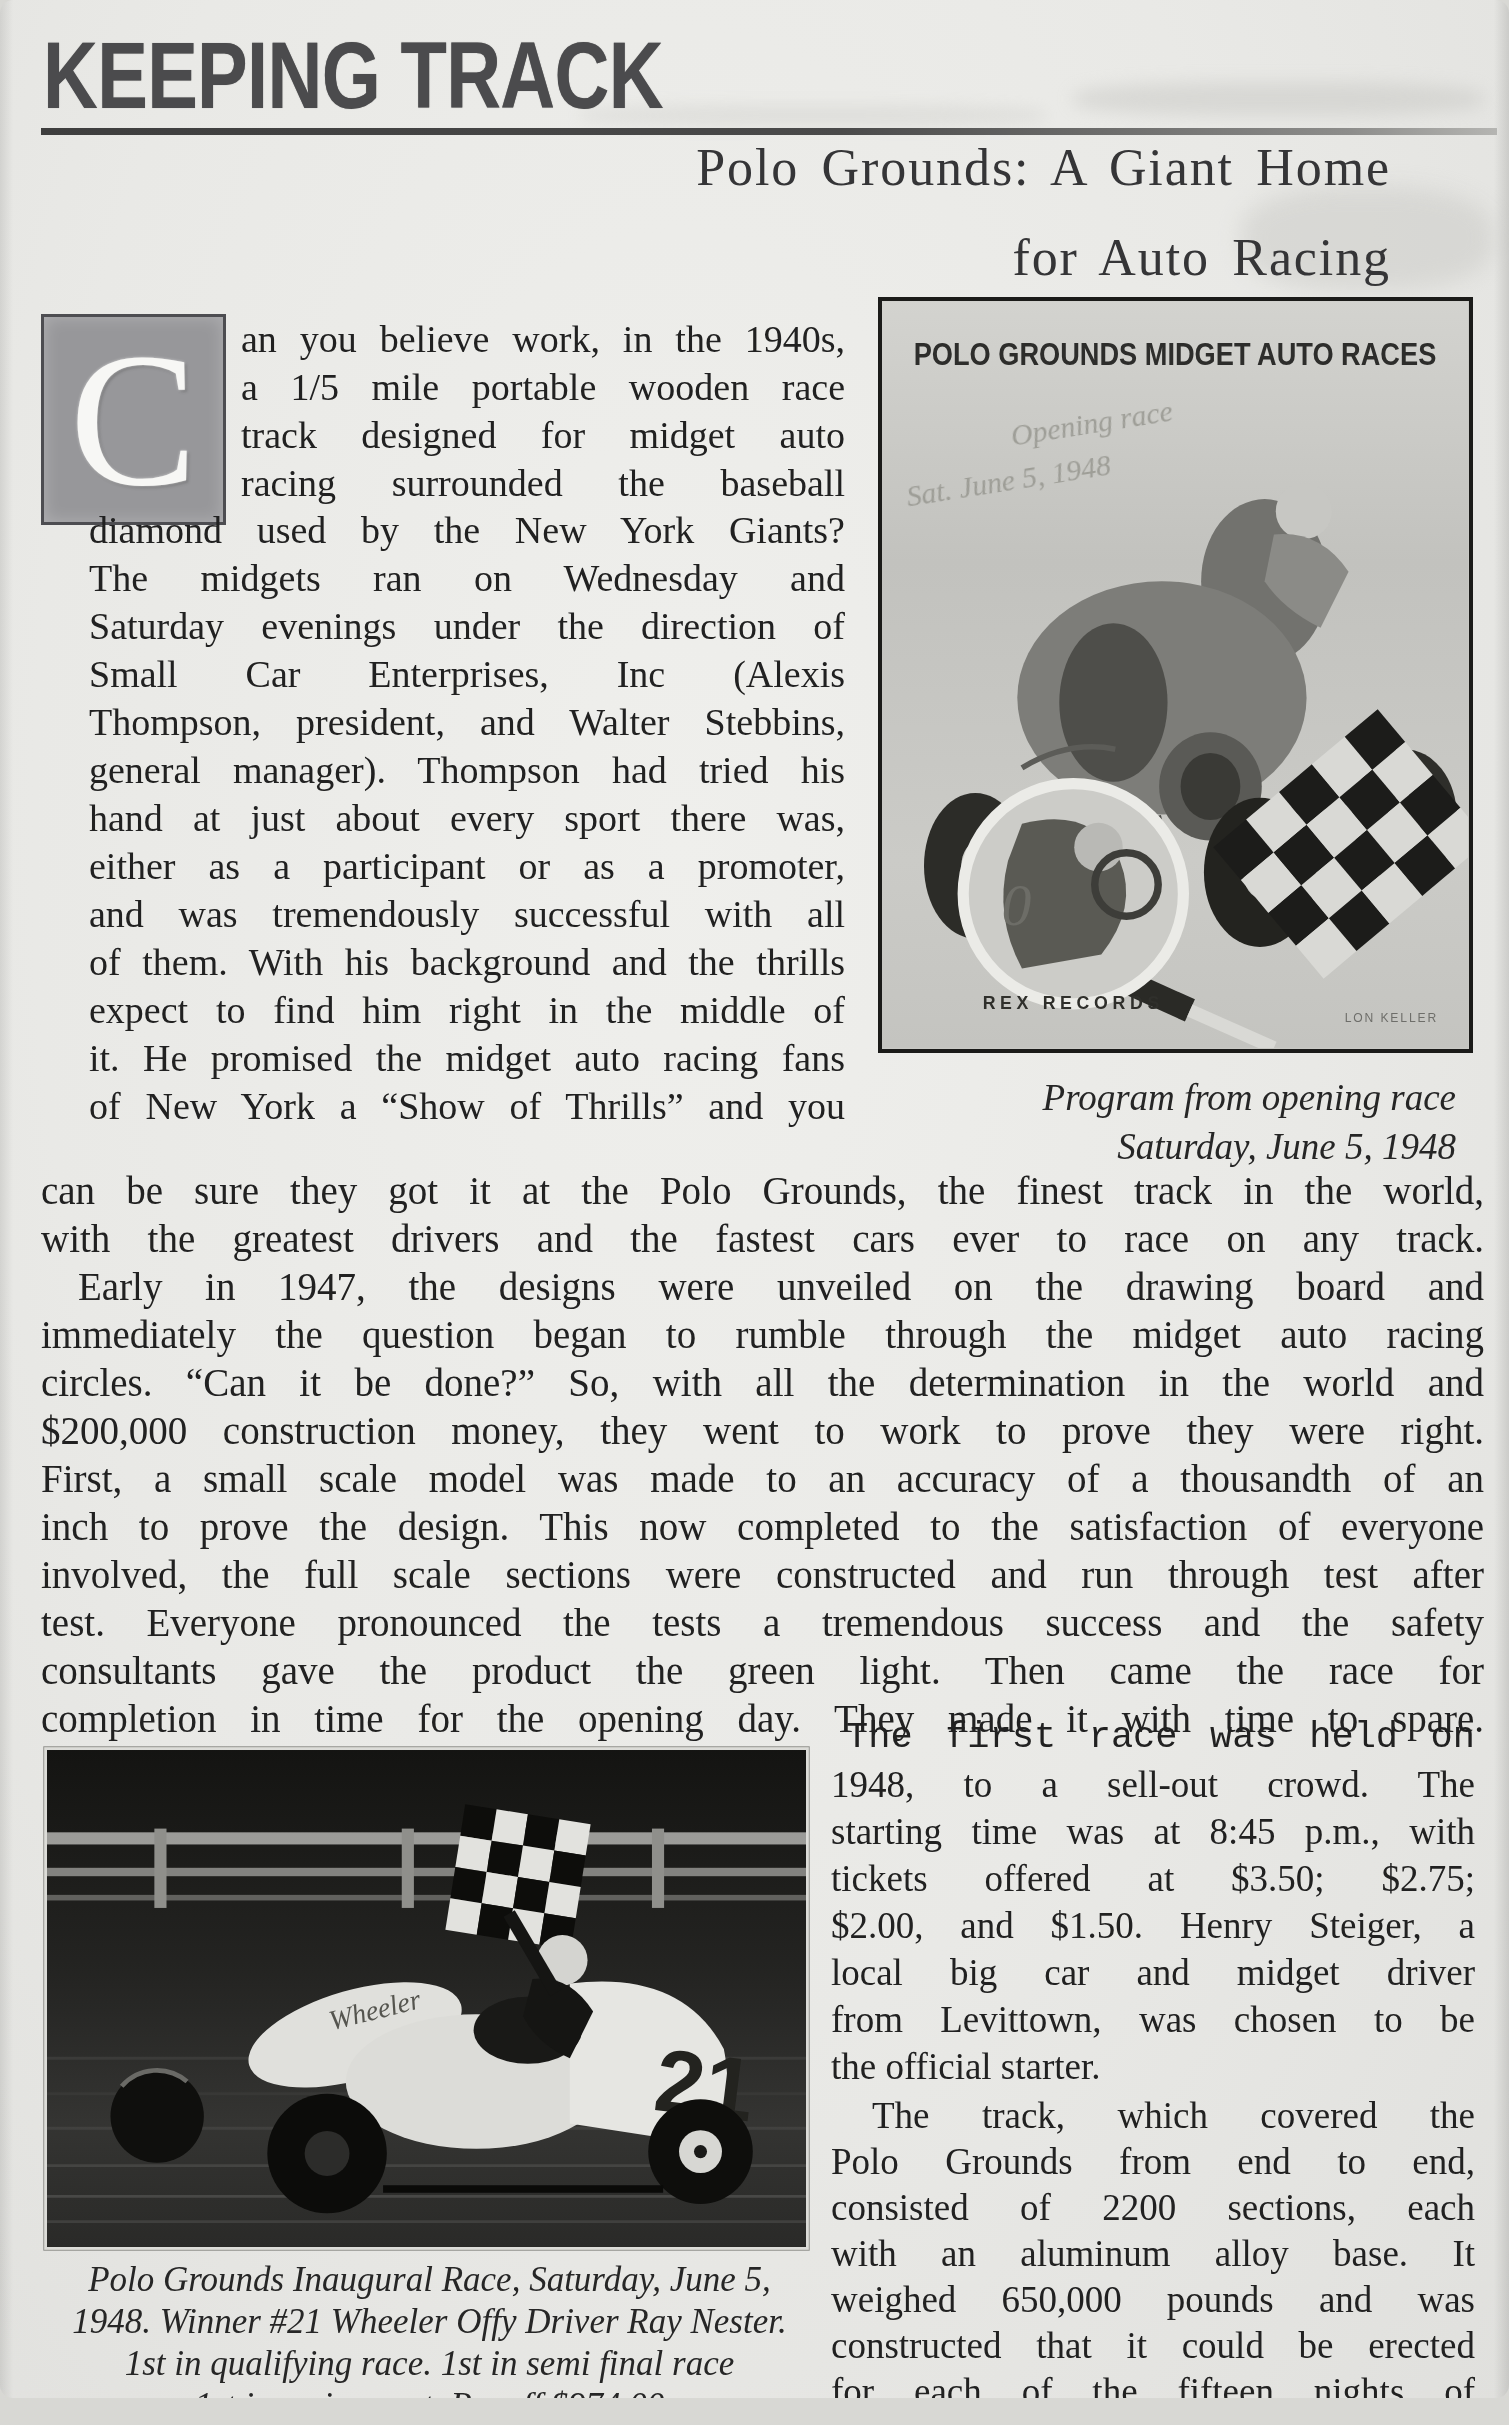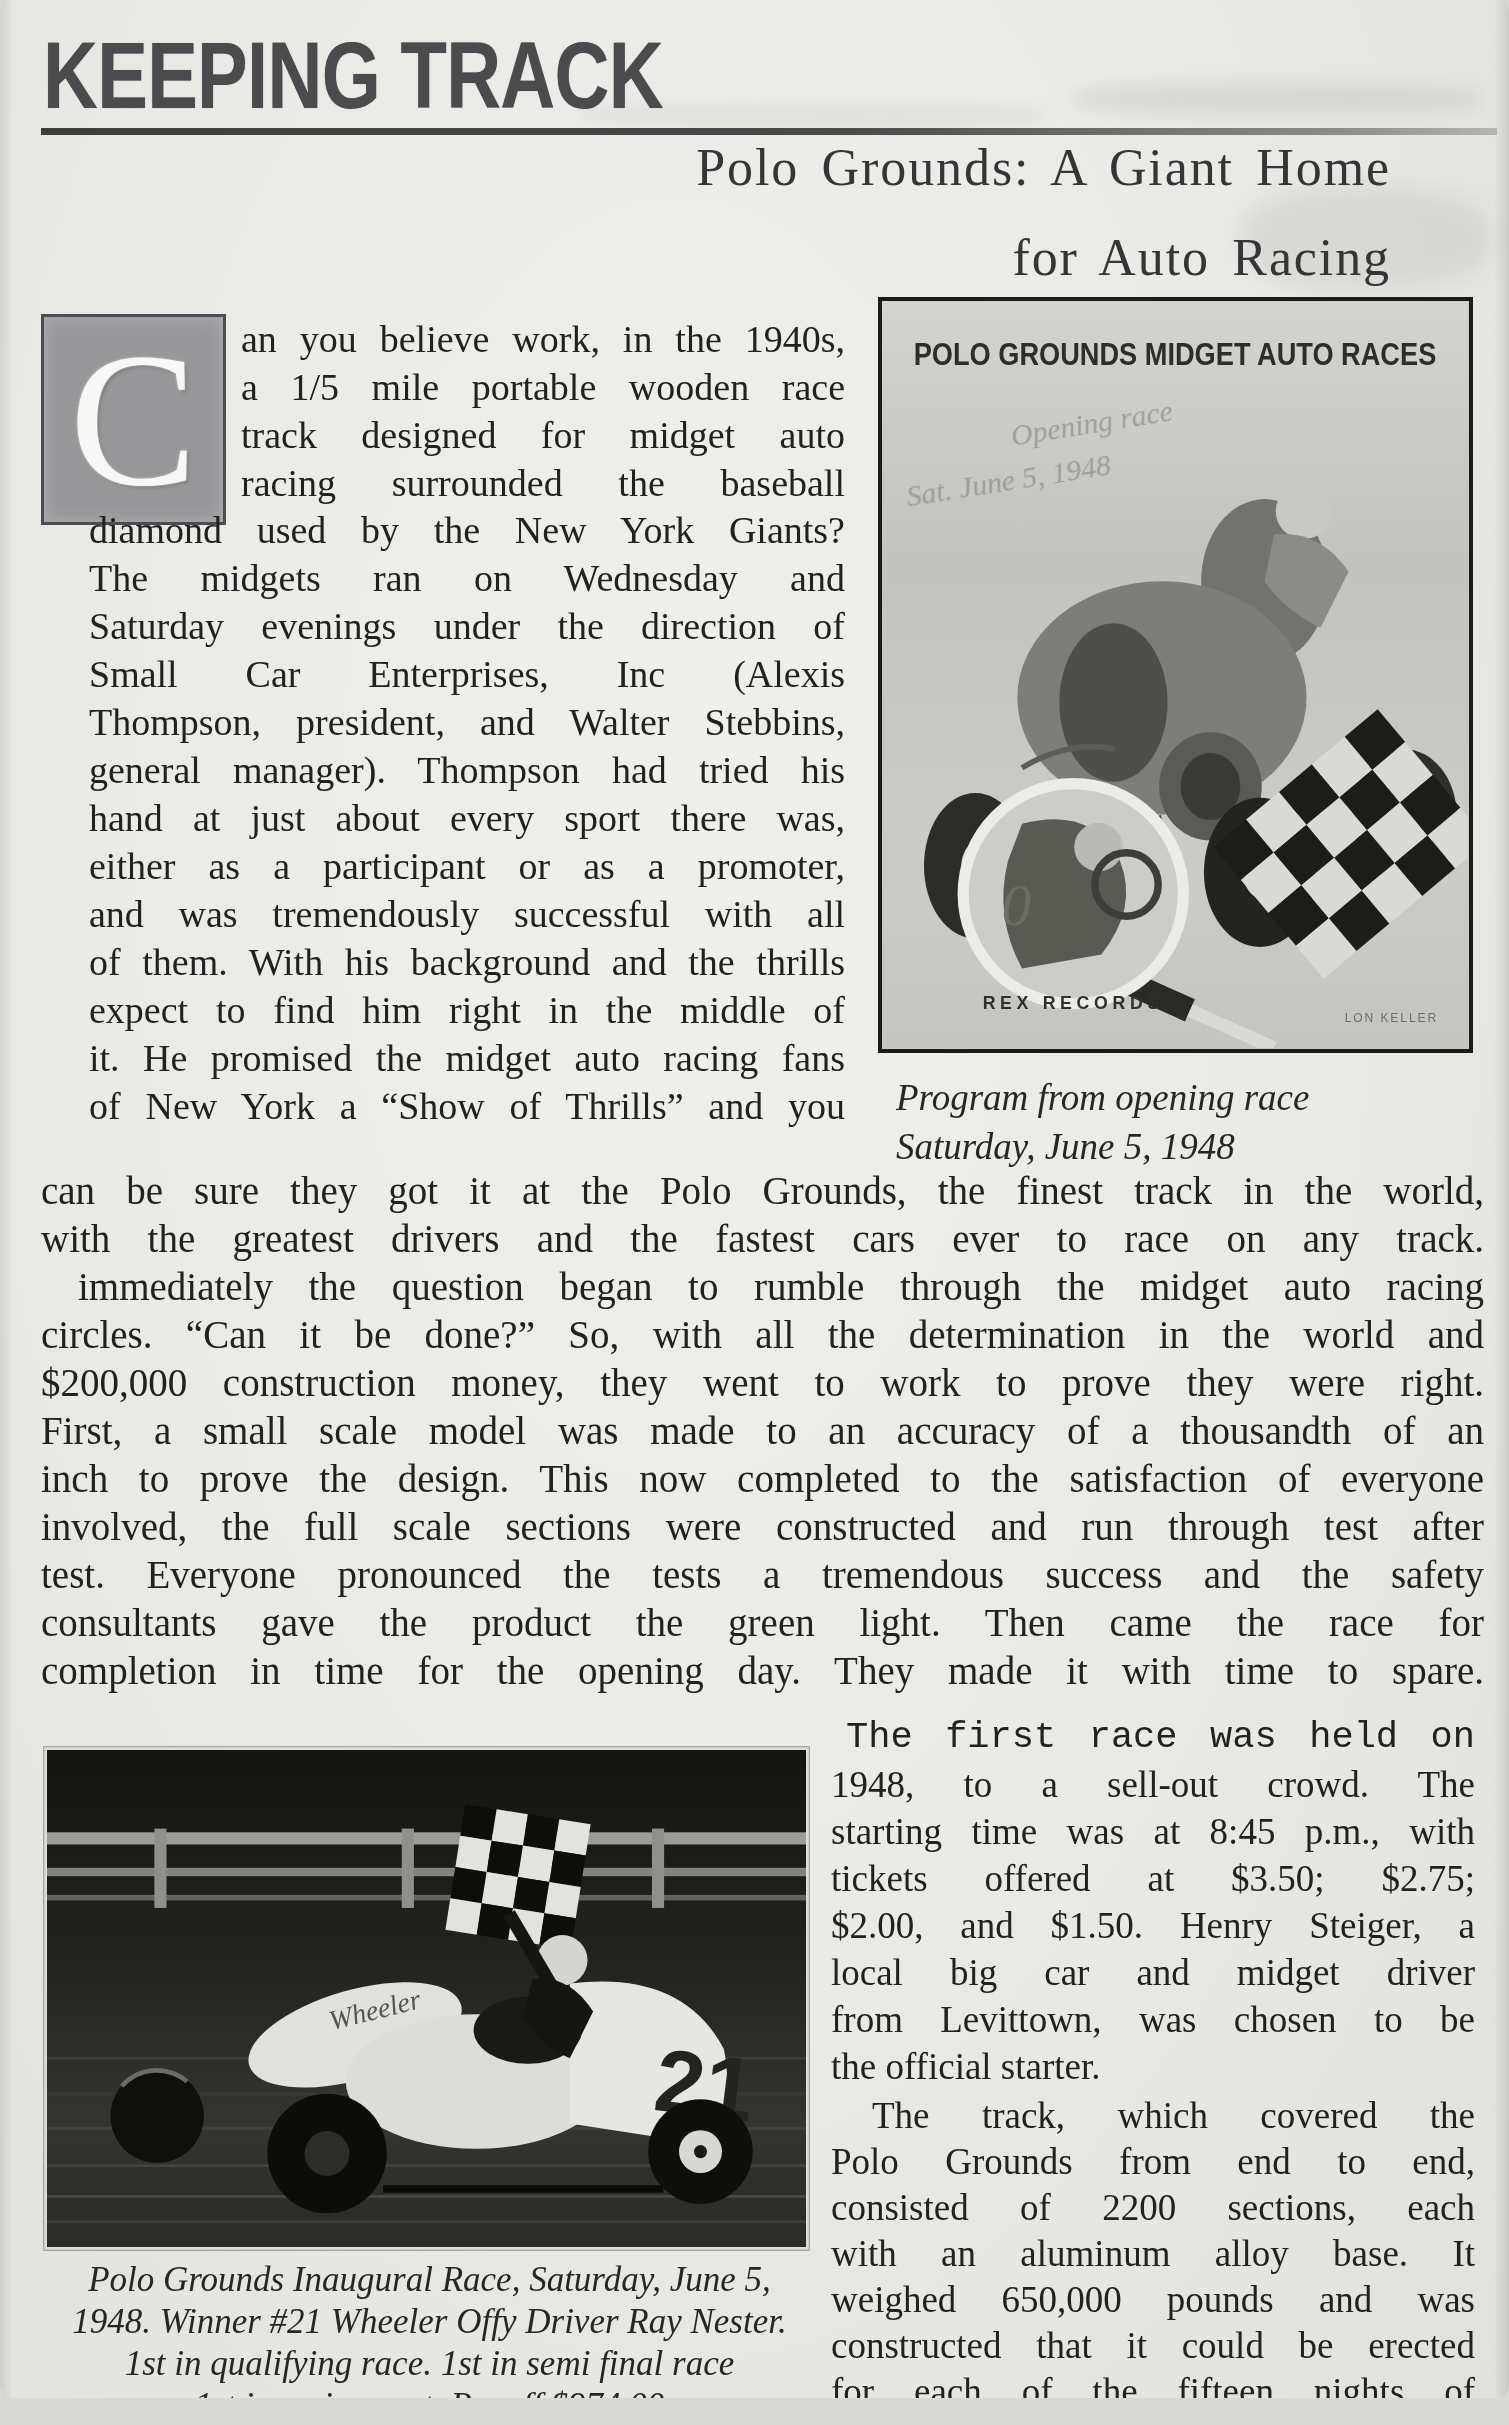--- a/index.html
+++ b/index.html
@@ -66,21 +66,21 @@
   #rcolB{left:831px;top:2093px;width:644px;font-size:37px;}
   #rcolB .ln{line-height:46px;height:46px;}
   #rcolB .ln:nth-child(1){text-indent:41px;}
 
   
   #program-box{
     position:absolute;left:878px;top:297px;width:595px;height:756px;
     border:4.7px solid #1b1b19;box-sizing:border-box;background:#c9c9c5;
   }
   #program-caption{position:absolute;left:896px;top:1073px;width:560px;
-    text-align:left;font-style:italic;font-size:37px;color:#262626;}
+    text-align:right;font-style:italic;font-size:37px;color:#262626;}
   #program-caption div{line-height:49px;}
 
   
   #photo-box{
     position:absolute;left:47px;top:1750px;width:759px;height:497px;
     background:#1d1d1b;box-shadow:0 0 0 2.8px #dcdcd8, 0 0 0 3.7px #8a8a86;
   }
   #photo-caption{position:absolute;left:56px;top:2259px;width:747px;
     text-align:center;font-style:italic;font-size:35px;color:#262626;}
   #photo-caption .ln{line-height:42px;height:42px;white-space:nowrap;}
@@ -126,20 +126,21 @@
       <div class="ln">either as a participant or as a promoter,</div>
       <div class="ln">and was tremendously successful with all</div>
       <div class="ln">of them. With his background and the thrills</div>
       <div class="ln">expect to find him right in the middle of</div>
       <div class="ln">it. He promised the midget auto racing fans</div>
       <div class="ln">of New York a “Show of Thrills” and you</div>
     </div>
   <div id="fullwidth" class="textblock just">
       <div class="ln">can be sure they got it at the Polo Grounds, the finest track in the world,</div>
       <div class="ln">with the greatest drivers and the fastest cars ever to race on any track.</div>
+      <div class="ln">Early in 1947, the designs were unveiled on the drawing board and</div>
       <div class="ln">immediately the question began to rumble through the midget auto racing</div>
       <div class="ln">circles. “Can it be done?” So, with all the determination in the world and</div>
       <div class="ln">$200,000 construction money, they went to work to prove they were right.</div>
       <div class="ln">First, a small scale model was made to an accuracy of a thousandth of an</div>
       <div class="ln">inch to prove the design. This now completed to the satisfaction of everyone</div>
       <div class="ln">involved, the full scale sections were constructed and run through test after</div>
       <div class="ln">test. Everyone pronounced the tests a tremendous success and the safety</div>
       <div class="ln">consultants gave the product the green light. Then came the race for</div>
       <div class="ln">completion in time for the opening day. They made it with time to spare.</div>
     </div>

